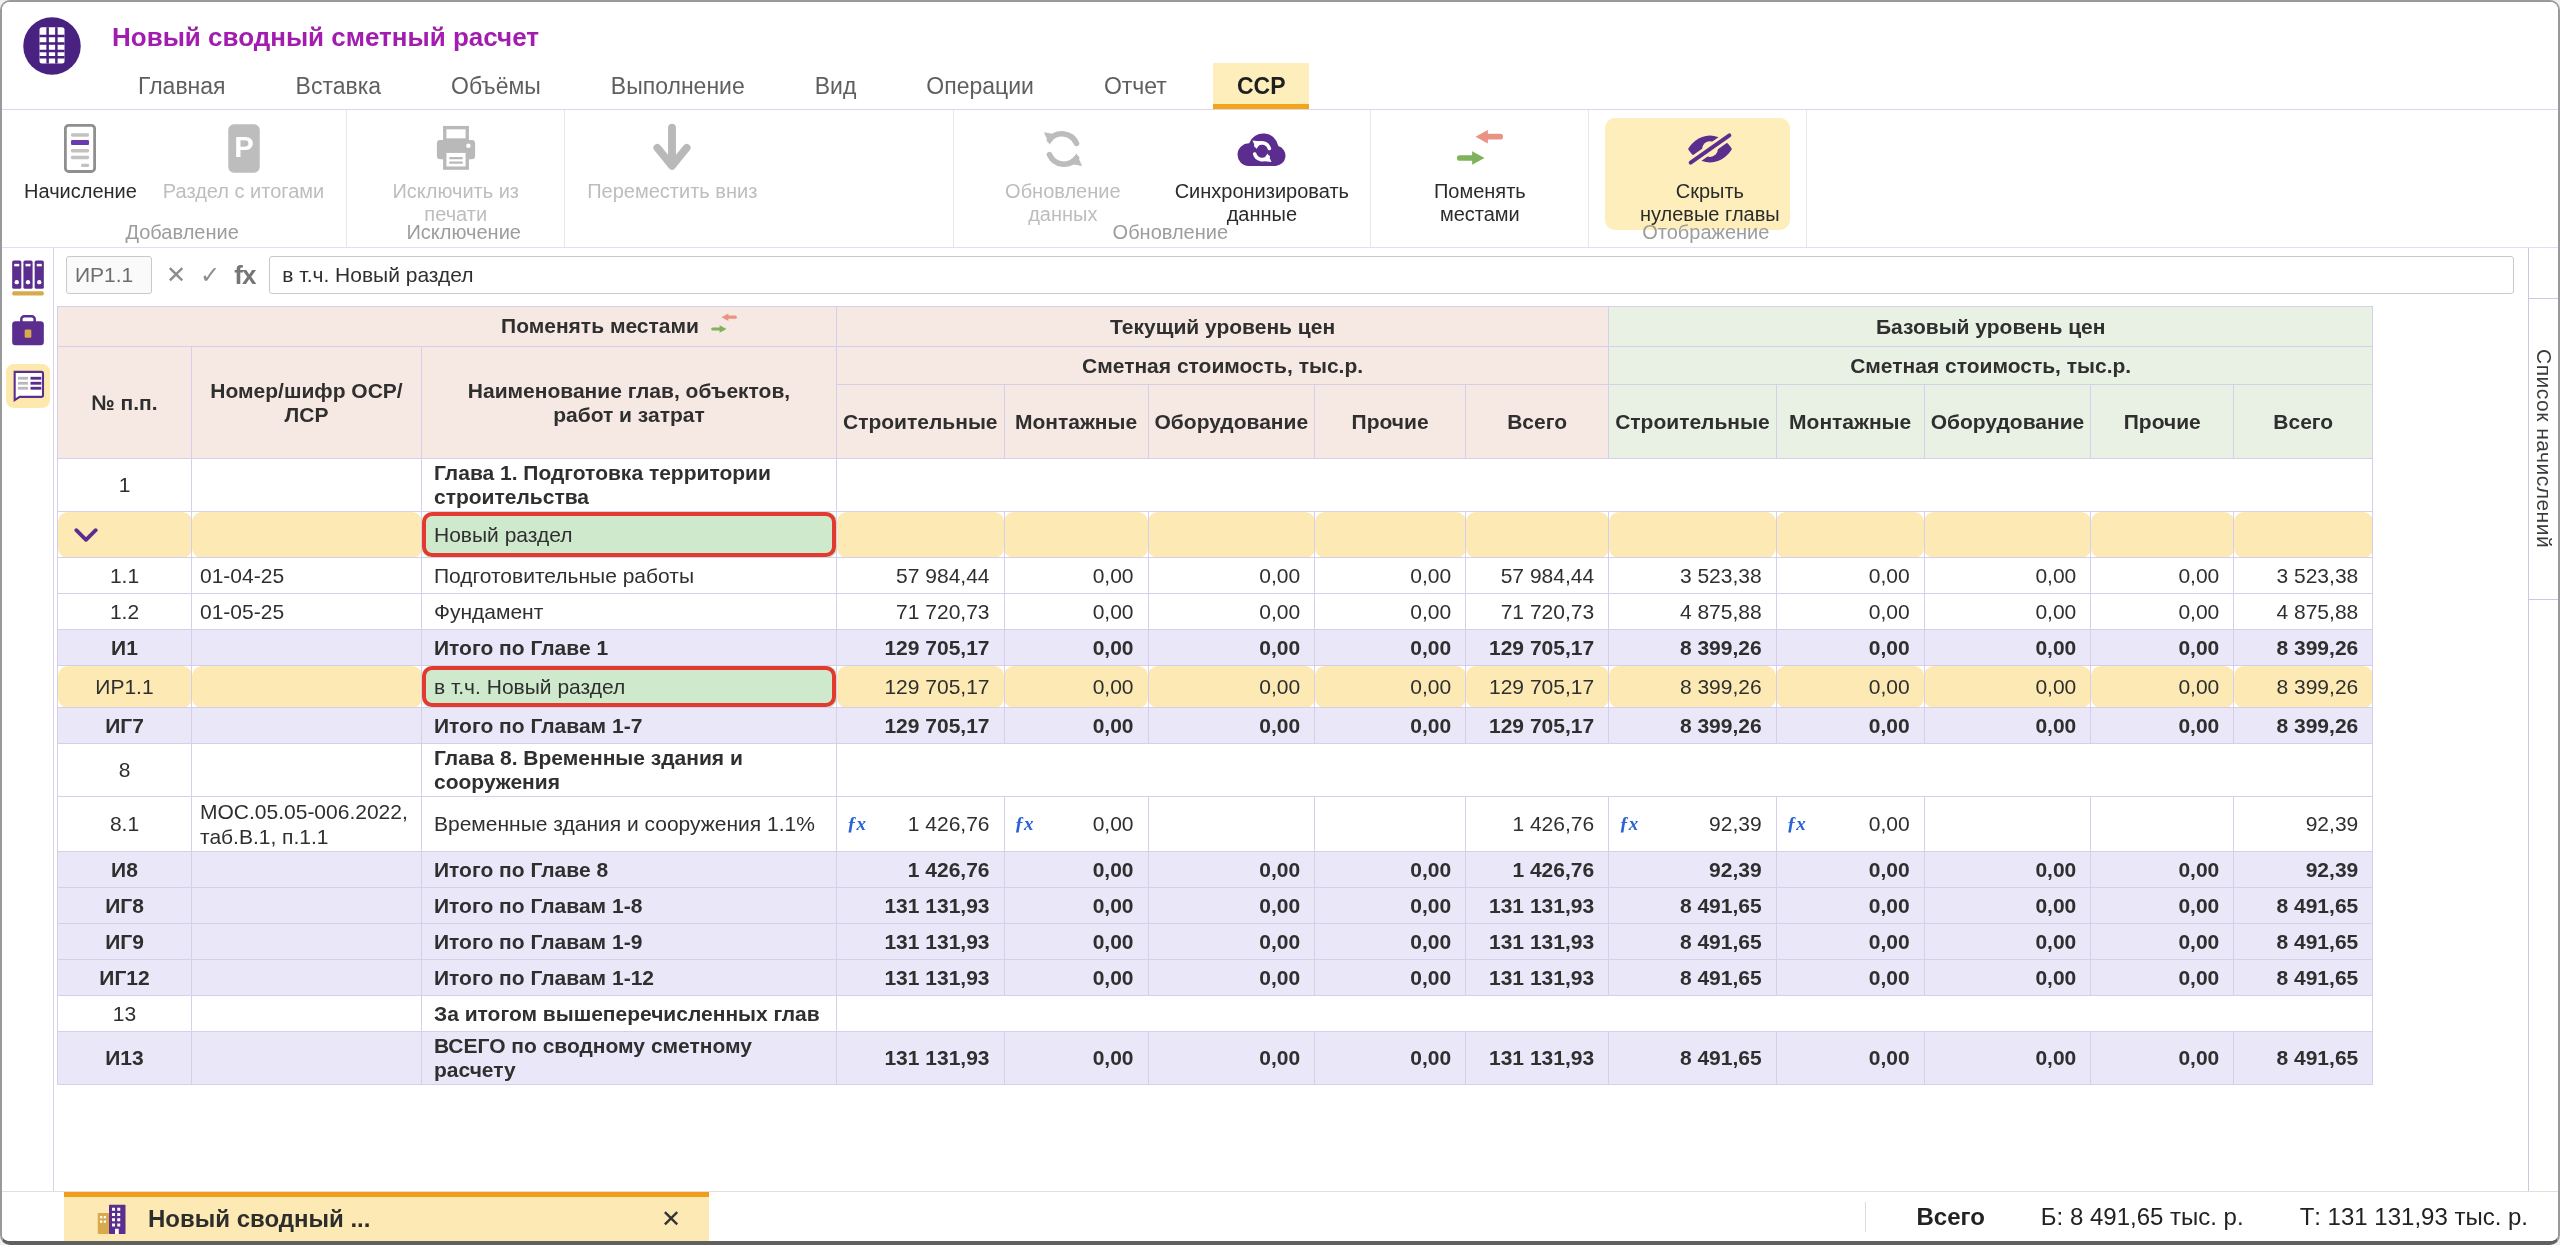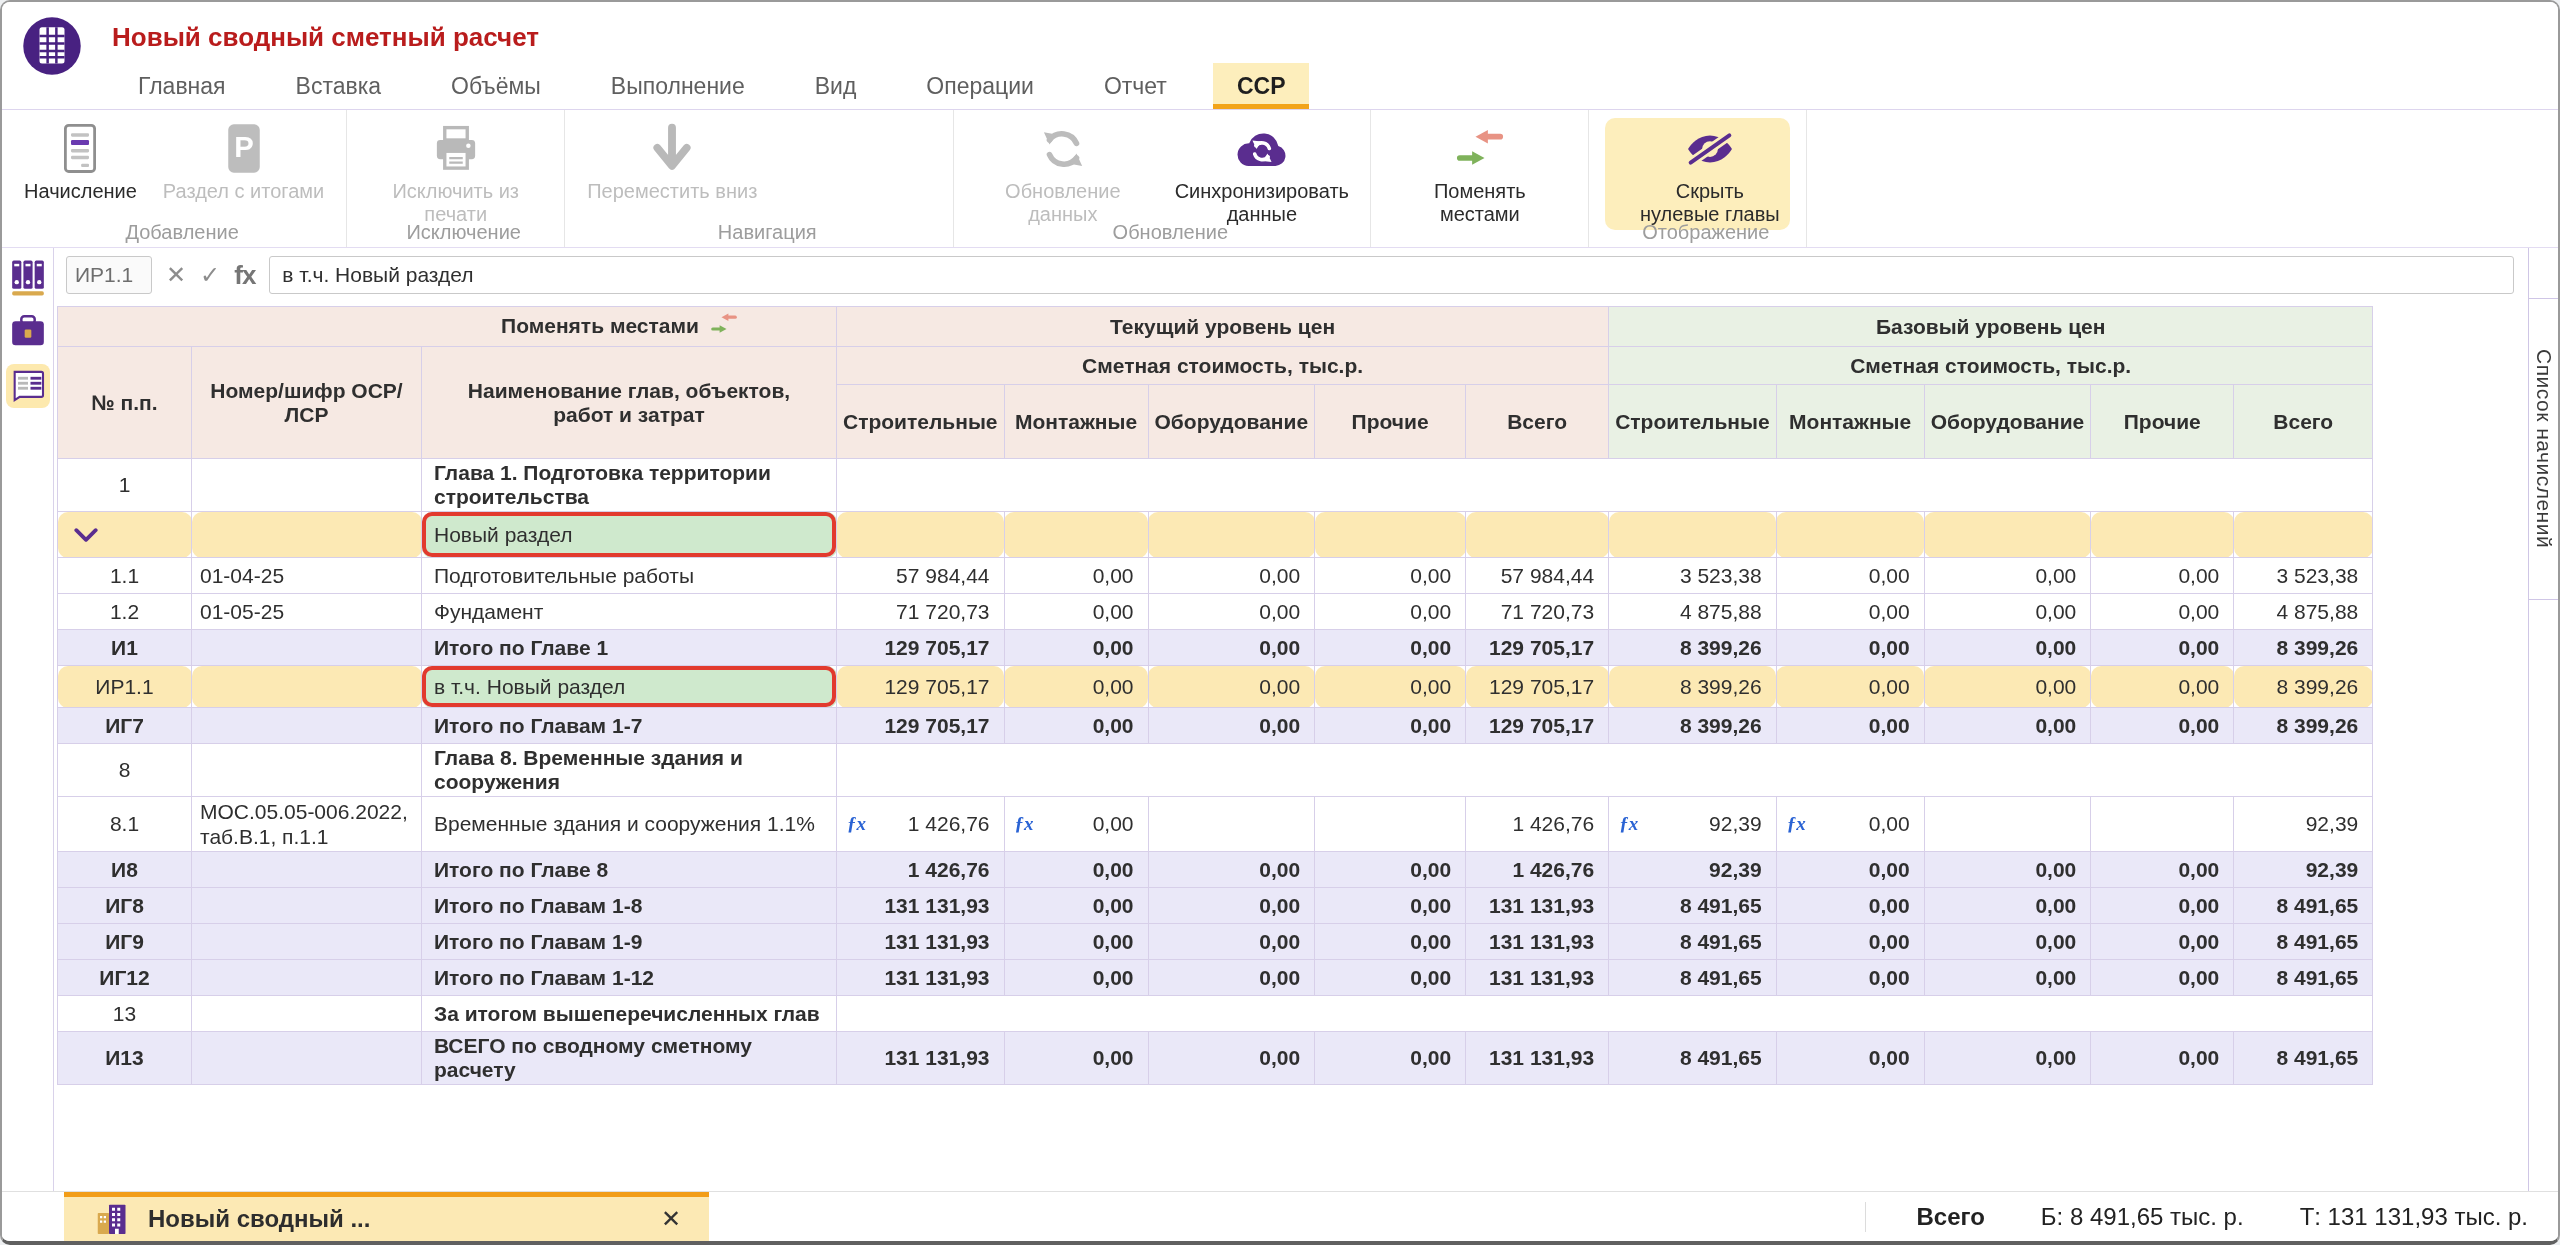--- a/index.html
+++ b/index.html
@@ -3,21 +3,21 @@
 <meta charset="utf-8">
 <style>
   * { margin:0; padding:0; box-sizing:border-box; }
   html,body { background:#eef0f2; font-family:"Liberation Sans","DejaVu Sans",sans-serif; }
   .window { position:relative; width:2560px; height:1245px; background:#fff;
     border:2px solid #9a9a9a; border-bottom:4px solid #606060; border-radius:10px; overflow:hidden; }
 
   
   .titlebar { position:relative; height:108px; background:#fff; border-bottom:1px solid #ddd5ee; }
   .logo { position:absolute; left:20px; top:14px; width:60px; height:60px; }
-  .app-title { position:absolute; left:110px; top:20px; font-size:26px; font-weight:600; color:#b91c1c; }
+  .app-title { position:absolute; left:110px; top:20px; font-size:26px; font-weight:600; color:#a21caf; }
   .tabs { position:absolute; left:112px; bottom:0; display:flex; height:46px; align-items:stretch; }
   .tab { display:flex; align-items:center; padding:0 24px; margin-right:22px; font-size:23px; color:#5f5f5f; cursor:pointer; }
   .tab.active { background:#fdeebc; color:#1f1f1f; font-weight:700; border-bottom:5px solid #f2a41b; padding-top:5px; }
 
   
   .ribbon { display:flex; height:138px; background:#fff; border-bottom:1px solid #e3dcf2; }
   .rgroup { position:relative; display:flex; flex-direction:column; padding:8px 16px 26px; border-right:1px solid #e6e6e6; }
   .rgroup:nth-child(3){ padding-right:190px; }
   .rrow { display:flex; gap:14px; flex:1; align-items:flex-start; }
   .rbtn { display:flex; flex-direction:column; align-items:center; gap:4px; min-width:100px; max-width:185px; cursor:pointer; padding:4px 6px; border-radius:10px; }
@@ -151,21 +151,20 @@
       </div>
       <div class="rgroup">
         <div class="rrow">
           <div class="rbtn disabled">
             <span class="ric"><svg viewBox="0 0 48 48">
                 <path d="M24 5v30M11 23l13 16 13-16" stroke="#b9b9b9" stroke-width="7" fill="none" stroke-linecap="round" stroke-linejoin="round"></path>
               </svg></span>
             <div class="rlabel">Переместить вниз</div>
           </div>
         </div>
-        <div class="rcaption">Навигация</div>
       </div>
       <div class="rgroup">
         <div class="rrow">
           <div class="rbtn disabled">
             <span class="ric"><svg viewBox="0 0 48 48">
                 <g stroke="#bcbcbc" stroke-width="5" fill="none" stroke-linecap="round">
                   <path d="M36 19a14 14 0 0 0-24-3"></path>
                   <path d="M12 29a14 14 0 0 0 24 3"></path>
                 </g>
                 <path d="M7 9l11 2-6 9z" fill="#bcbcbc"></path>

